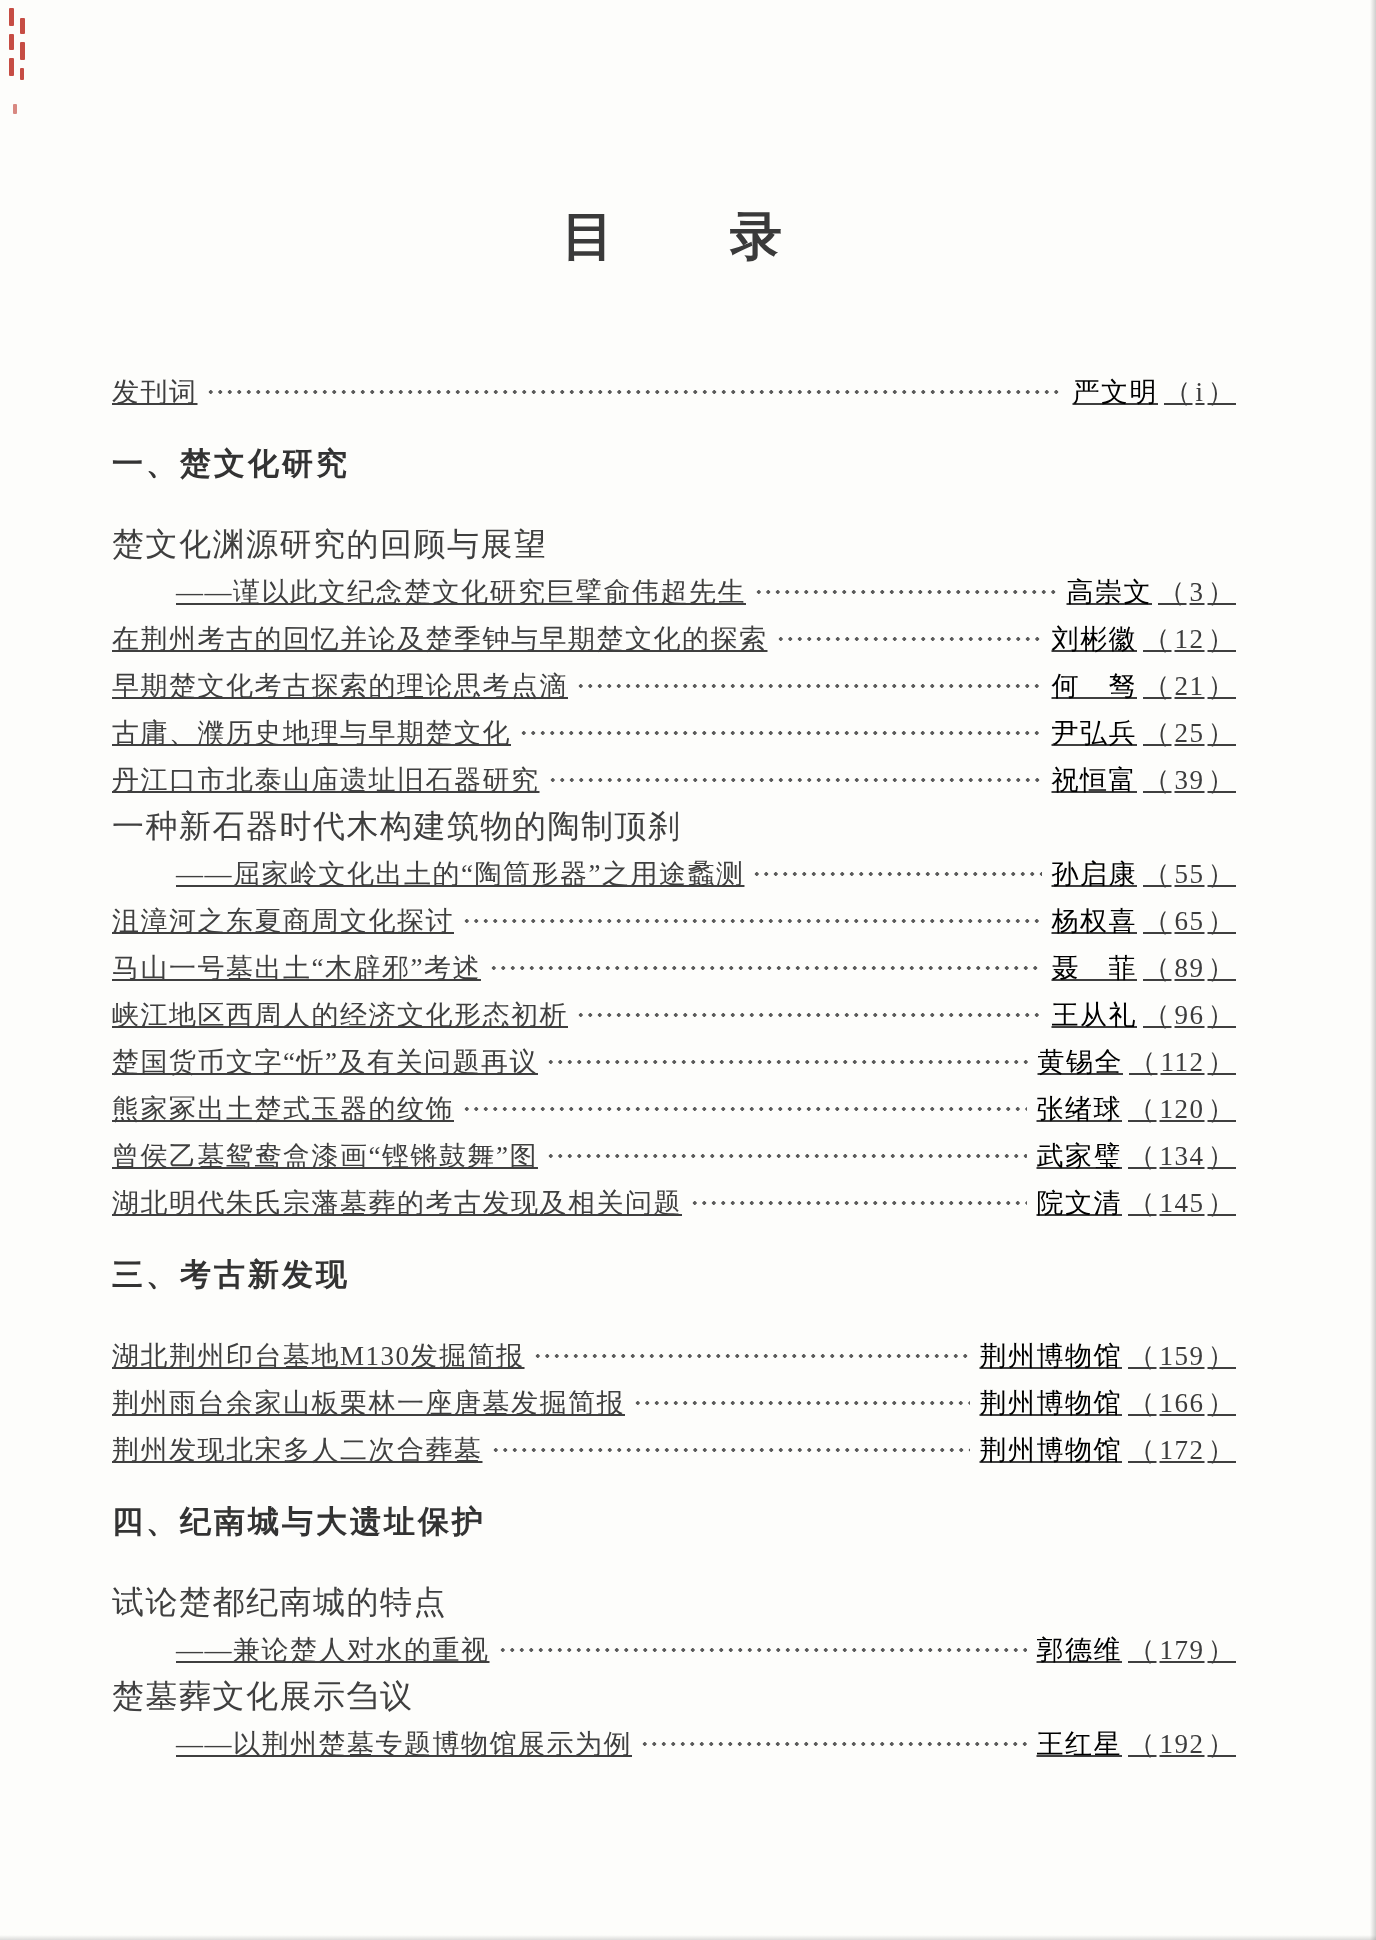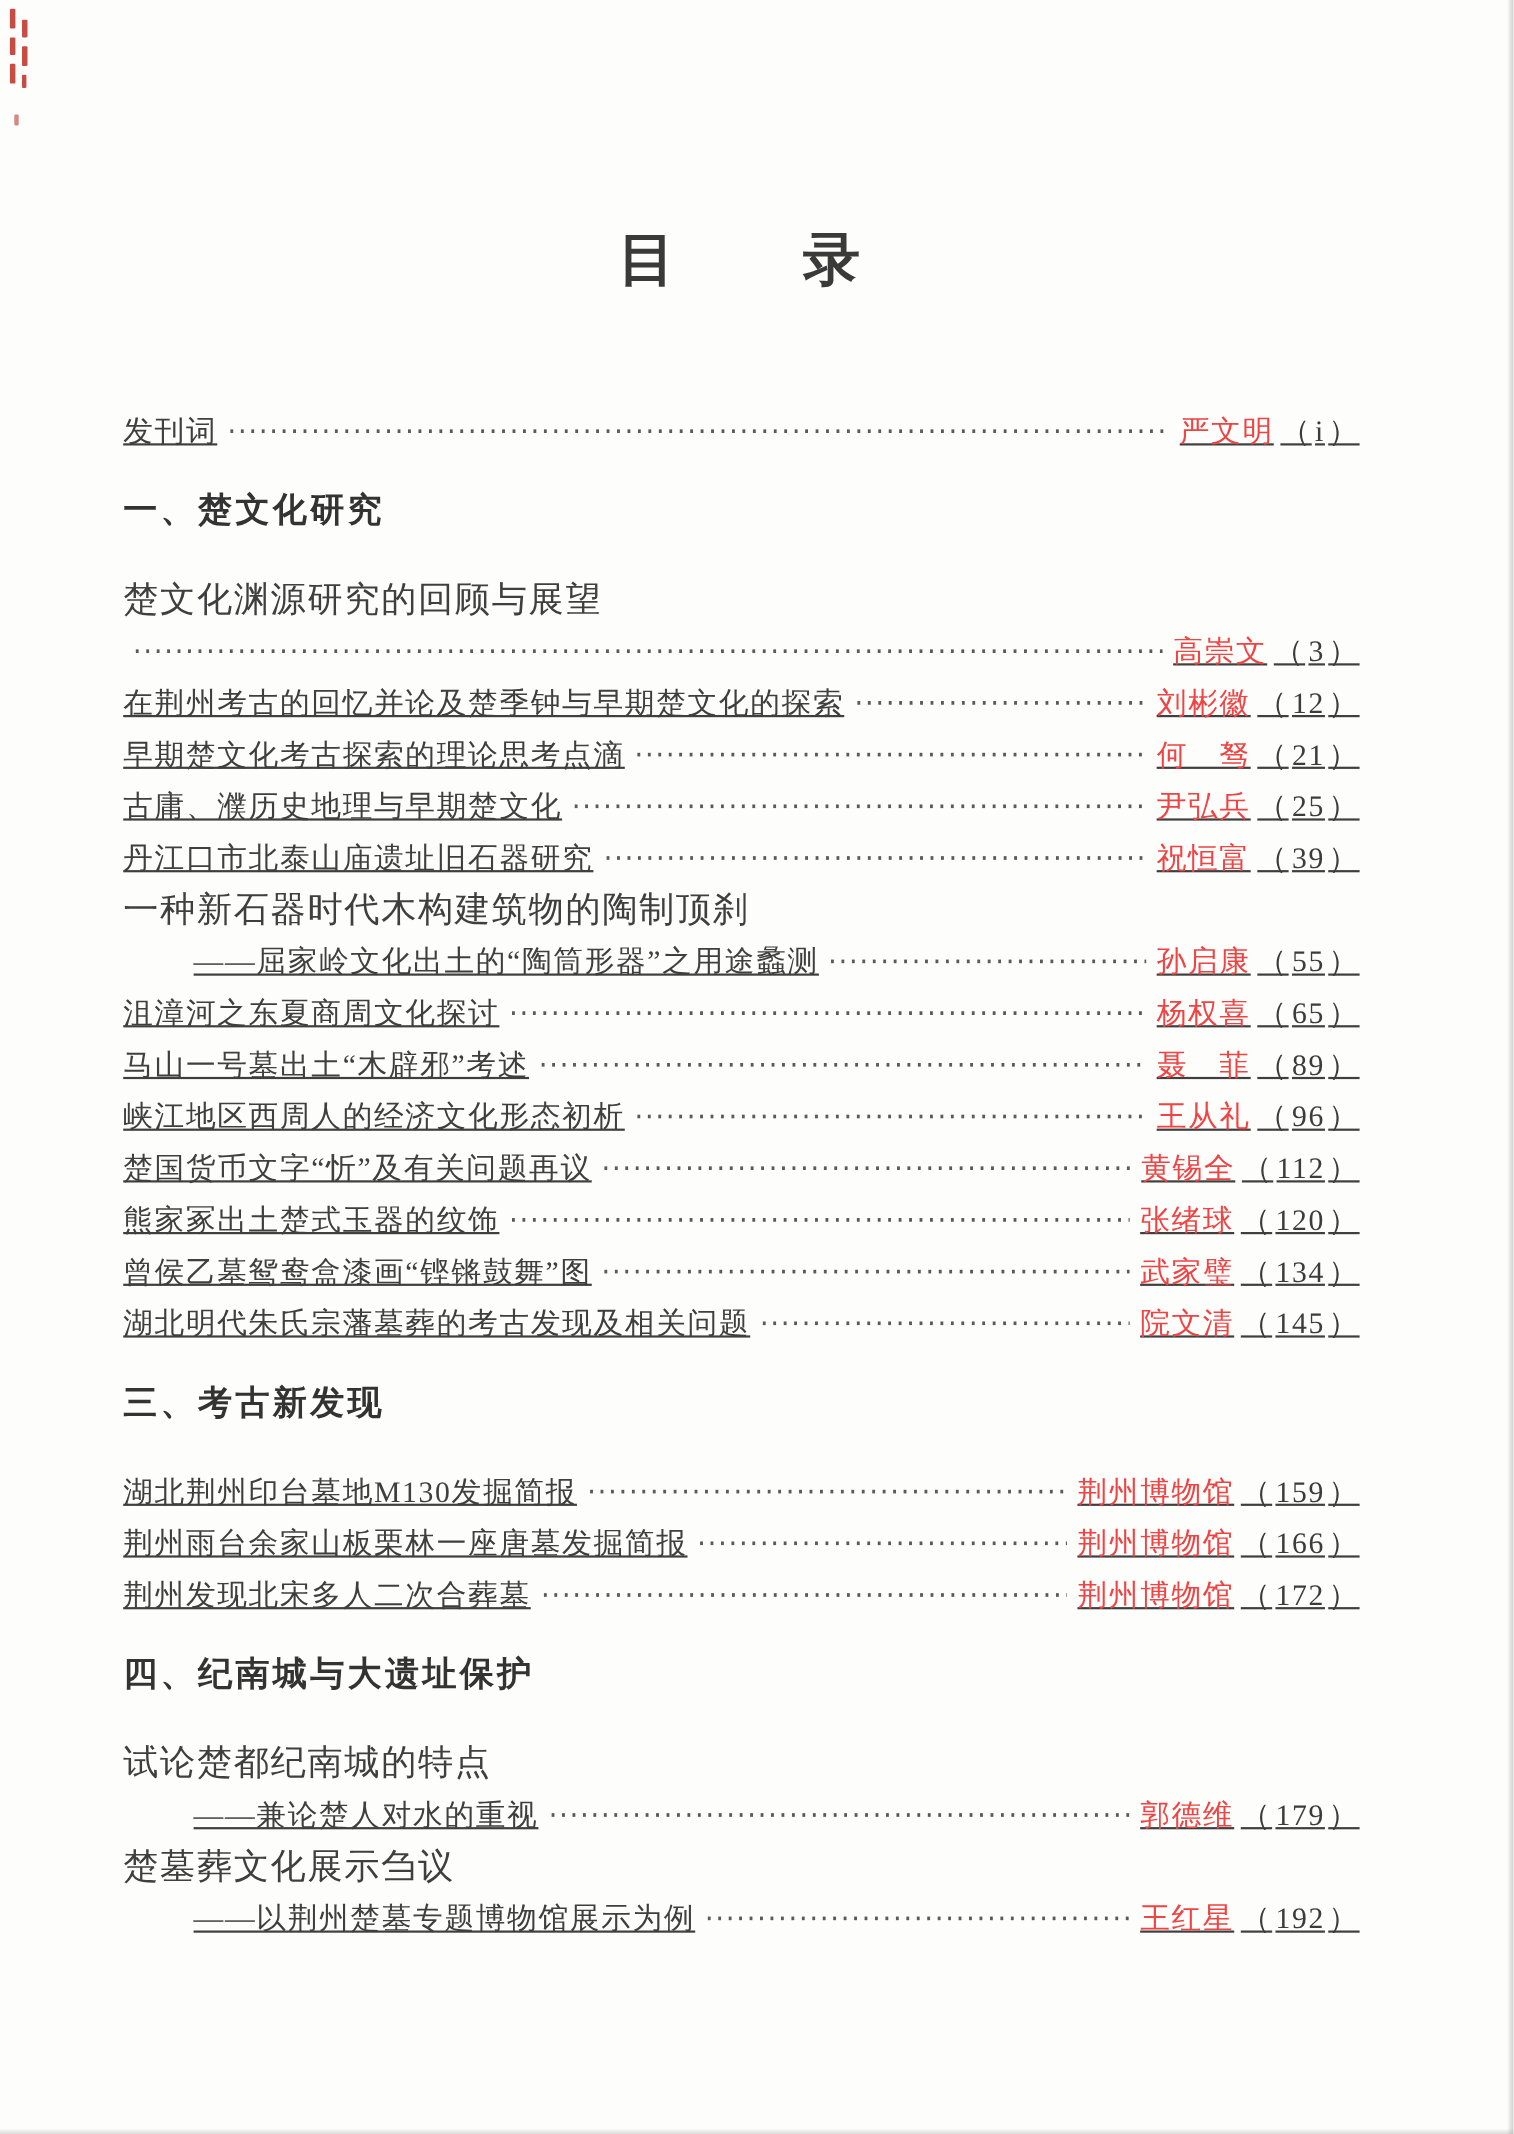--- a/index.html
+++ b/index.html
@@ -71,21 +71,21 @@
   .dot-leader{
     flex:1;
     height:100%;
     margin:0 10px 0 8px;
     background-image:radial-gradient(circle,#5a5a5a 1.6px,rgba(0,0,0,0) 1.7px);
     background-size:9.5px 9.5px;
     background-repeat:repeat-x;
     background-position:0 center;
     min-width:30px;
   }
-  .entry-author{white-space:nowrap;color:#ef4444;}
+  .entry-author{white-space:nowrap;color:#000000;}
   .entry-page{white-space:nowrap;color:#3c3c3c;margin-left:6px;}
   .entry-page .num{padding:0 3px;}
 </style>
 </head>
 <body>
 
 <div class="red-marks">
   <span class="red-dash rd1"></span>
     <span class="red-dash rd2"></span>
     <span class="red-dash rd3"></span>
@@ -105,20 +105,21 @@
           <span class="entry-author">严文明</span>
           <span class="entry-page"><span class="paren">（</span><span class="num">i</span><span class="paren">）</span></span>
         </div>
       </div>
     </div>
   <div>
       <div class="section-heading">一、楚文化研究</div>
       <div class="toc-entry">
         <div class="lead-line">楚文化渊源研究的回顾与展望</div>
         <div class="main-line indented">
+          <span class="entry-title">——谨以此文纪念楚文化研究巨擘俞伟超先生</span>
           <span class="dot-leader"></span>
           <span class="entry-author">高崇文</span>
           <span class="entry-page"><span class="paren">（</span><span class="num">3</span><span class="paren">）</span></span>
         </div>
       </div>
       <div class="toc-entry">
         <div class="main-line">
           <span class="entry-title">在荆州考古的回忆并论及楚季钟与早期楚文化的探索</span>
           <span class="dot-leader"></span>
           <span class="entry-author">刘彬徽</span>

